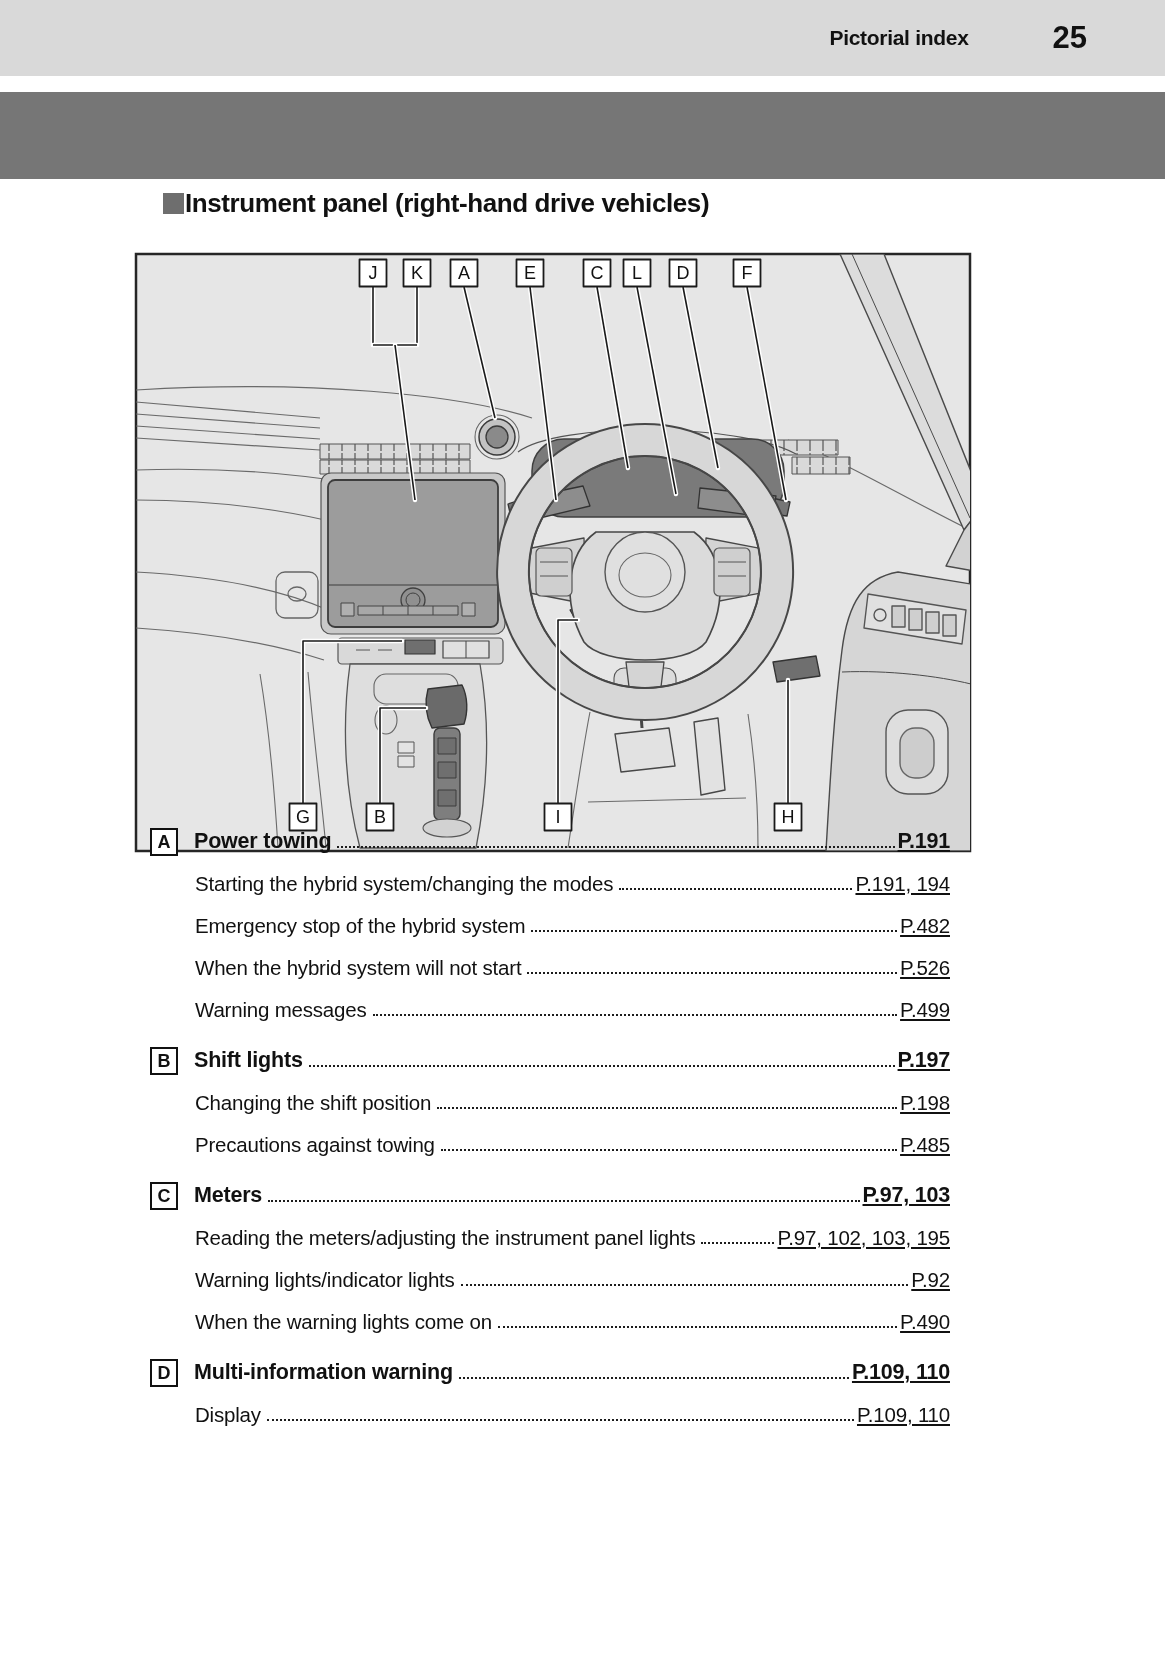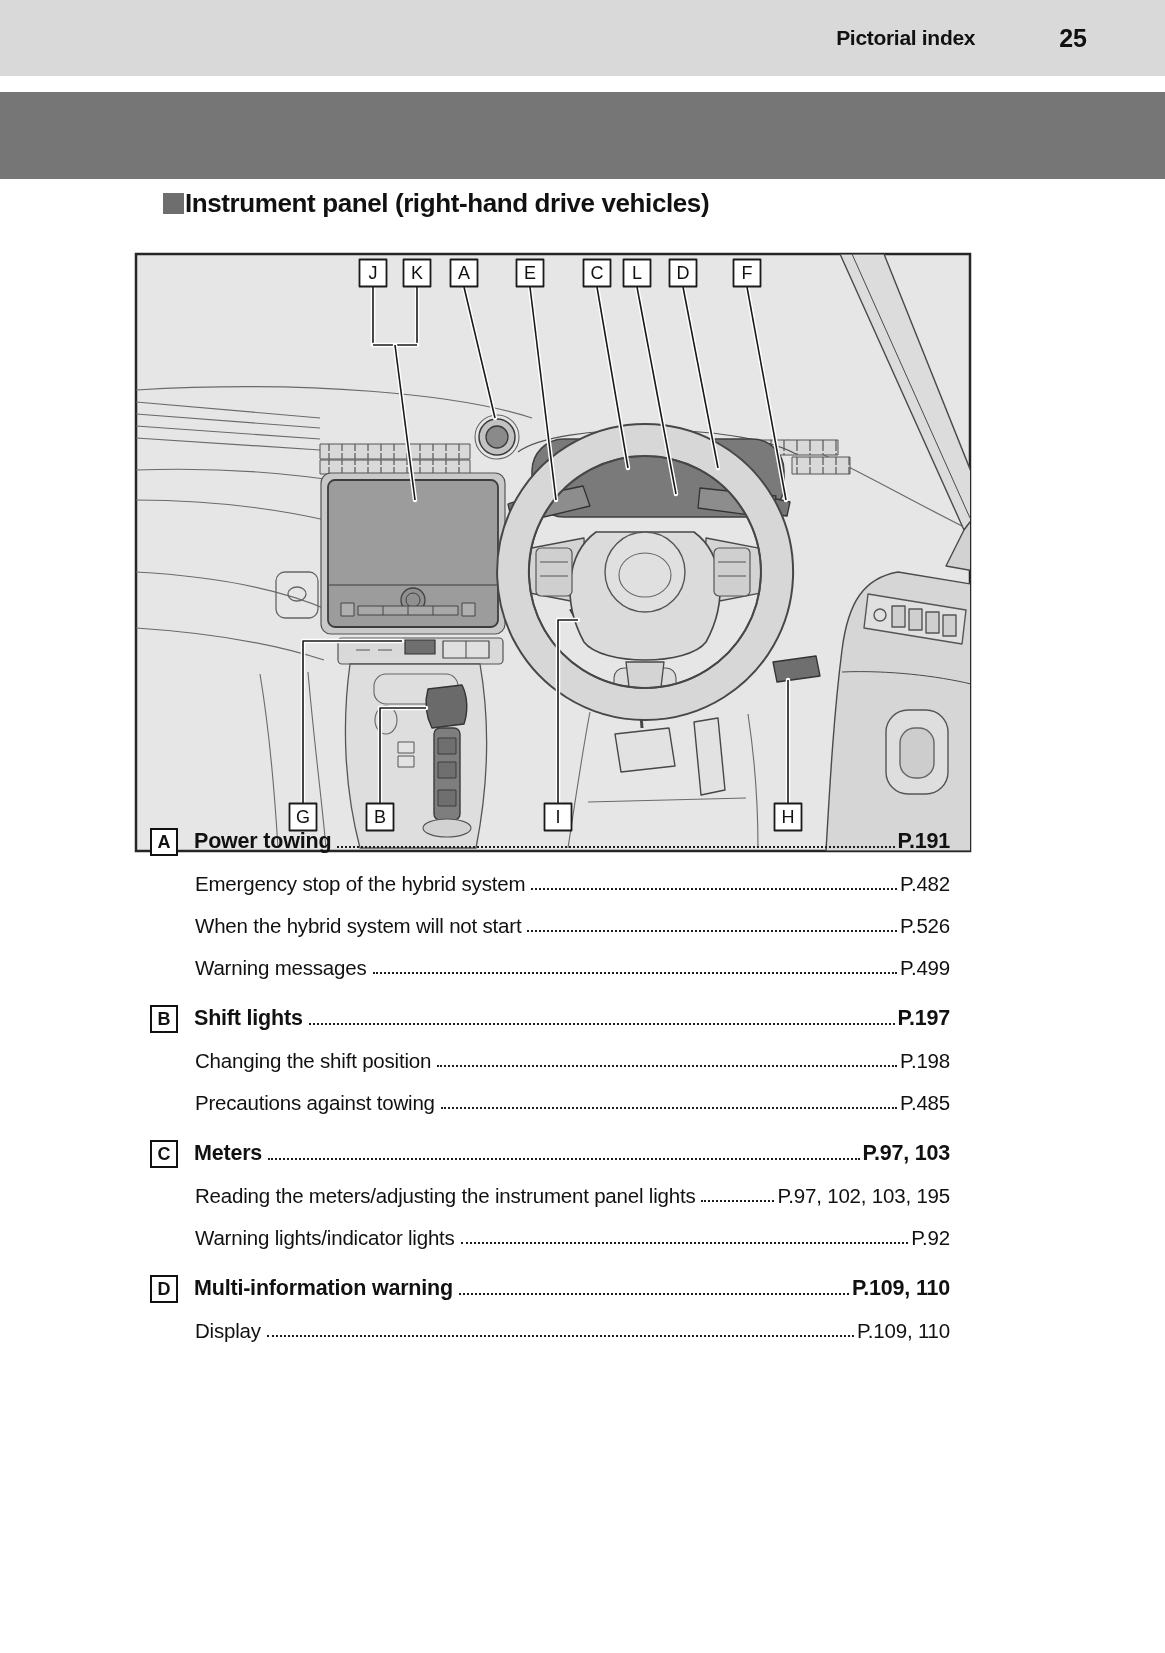--- a/index.html
+++ b/index.html
@@ -7,21 +7,21 @@
     width:1165px;height:1653px;position:relative;background:#ffffff;
     font-family:"Liberation Sans", sans-serif;color:#111;
     -webkit-font-smoothing:antialiased;
   }
   .header-band{
     position:absolute;left:0;top:0;width:1165px;height:76px;background:#d9d9d9;
     display:flex;align-items:center;justify-content:flex-end;
     padding-right:78px;box-sizing:border-box;gap:84px;
   }
   .header-label{font-size:21px;font-weight:bold;letter-spacing:-0.3px;}
-  .page-number{font-size:25px;font-weight:bold;}
+  .page-number{font-size:31px;font-weight:bold;}
   .dark-band{position:absolute;left:0;top:92px;width:1165px;height:87px;background:#767676;}
   .section-title{
     position:absolute;left:115px;top:188px;display:flex;align-items:flex-start;
     font-size:26px;font-weight:bold;letter-spacing:-0.4px;white-space:nowrap;margin-left:48px;
   }
   .section-square{width:21px;height:21px;background:#6e6e6e;margin:5px 1px 0 0;flex:none;}
   .figure{position:absolute;left:128px;top:242px;width:850px;height:612px;}
   .figure svg{display:block;}
   
   .index{position:absolute;left:150px;top:815px;width:800px;}
@@ -29,21 +29,21 @@
   .row{display:flex;align-items:flex-end;height:42px;letter-spacing:-0.2px;}
   .row.main{font-weight:bold;font-size:21.5px;}
   .row.sub{font-size:20.5px;padding-left:45px;}
   .badge{
     width:24px;height:24px;border:2px solid #111;align-self:center;flex:none;
     display:flex;align-items:center;justify-content:center;
     font-size:18px;font-weight:bold;margin:12px 16px 0 0;background:#fff;
   }
   .entry-label{white-space:nowrap;padding-bottom:3px;}
   .dots{flex:1;height:0;border-bottom:2.4px dotted #1c1c1c;margin:0 3px 9px 6px;min-width:10px;}
-  .pages{white-space:nowrap;padding-bottom:3px;}
+  .pages{white-space:nowrap;padding-bottom:3px;text-decoration:underline;}
 </style>
 </head>
 <body>
 
 <div class="header-band">
   <span class="header-label">Pictorial index</span>
   <span class="page-number">25</span>
 </div>
 <div class="dark-band"></div>
 
@@ -267,20 +267,25 @@
 
 <div class="index" id="index-list">
     <div class="index-section">
       <div class="row main">
         <span class="badge">A</span>
         <span class="entry-label">Power towing</span>
         <span class="dots"></span>
         <span class="pages">P.191</span>
       </div>
       <div class="row sub">
+        <span class="entry-label">Starting the hybrid system/changing the modes</span>
+        <span class="dots"></span>
+        <span class="pages">P.191, 194</span>
+      </div>
+      <div class="row sub">
         <span class="entry-label">Emergency stop of the hybrid system</span>
         <span class="dots"></span>
         <span class="pages">P.482</span>
       </div>
       <div class="row sub">
         <span class="entry-label">When the hybrid system will not start</span>
         <span class="dots"></span>
         <span class="pages">P.526</span>
       </div>
       <div class="row sub">
@@ -317,20 +322,25 @@
       <div class="row sub">
         <span class="entry-label">Reading the meters/adjusting the instrument panel lights</span>
         <span class="dots"></span>
         <span class="pages">P.97, 102, 103, 195</span>
       </div>
       <div class="row sub">
         <span class="entry-label">Warning lights/indicator lights</span>
         <span class="dots"></span>
         <span class="pages">P.92</span>
       </div>
+      <div class="row sub">
+        <span class="entry-label">When the warning lights come on</span>
+        <span class="dots"></span>
+        <span class="pages">P.490</span>
+      </div>
     </div>
     <div class="index-section">
       <div class="row main">
         <span class="badge">D</span>
         <span class="entry-label">Multi-information warning</span>
         <span class="dots"></span>
         <span class="pages">P.109, 110</span>
       </div>
       <div class="row sub">
         <span class="entry-label">Display</span>

